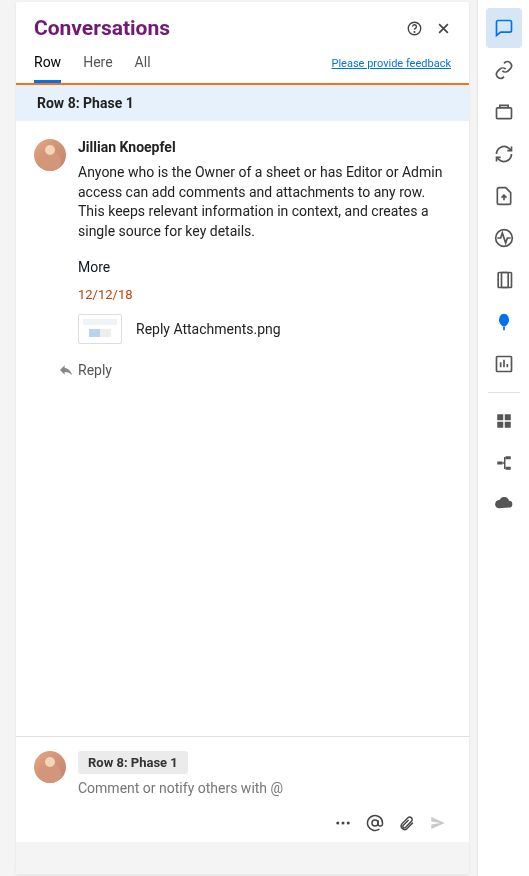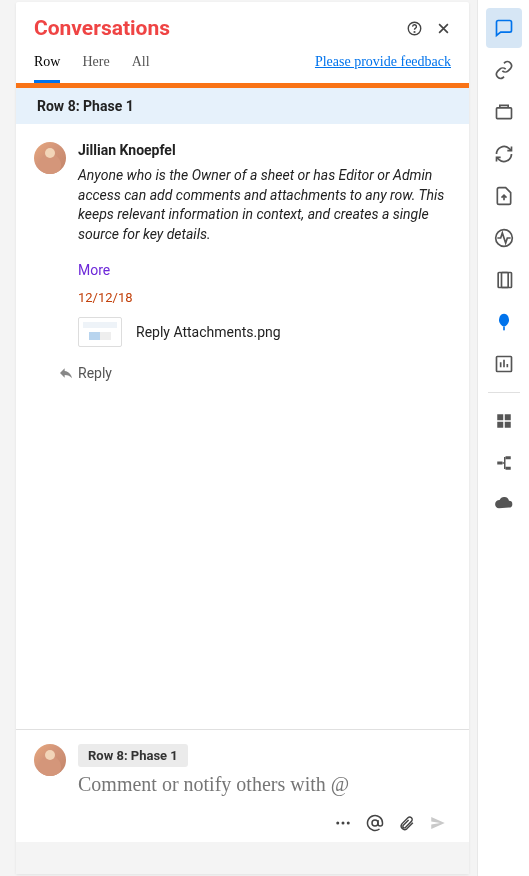--- a/index.html
+++ b/index.html
@@ -1,52 +1,52 @@
 <!DOCTYPE html>
 <html><head>
 <meta charset="utf-8">
 <style>
   * { box-sizing: border-box; margin: 0; padding: 0; }
   html, body { width: 529px; height: 876px; font-family: -apple-system, BlinkMacSystemFont, "Segoe UI", Roboto, sans-serif; background: #f4f4f4; overflow: hidden; }
   .app { display: flex; width: 100%; height: 100%; }
   .panel { flex: 1; background: #fff; margin: 2px 8px 2px 16px; border-radius: 2px; box-shadow: 0 1px 3px rgba(0,0,0,0.08); display: flex; flex-direction: column; position: relative; }
   .panel-header { display: flex; align-items: center; padding: 14px 18px 0 18px; }
-  .panel-title { font-size: 21px; font-weight: 700; color: #ef4444; flex: 1; }
+  .panel-title { font-size: 21px; font-weight: 700; color: #701a75; flex: 1; }
   .header-icons { display: flex; gap: 14px; align-items: center; }
   .icon-btn { cursor: pointer; color: #444; display: flex; align-items: center; justify-content: center; }
-  .tabs-row { display: flex; align-items: flex-start; padding: 14px 18px 0 18px; border-bottom: 5px solid #f97316; font-family: Liberation Serif, serif; }
+  .tabs-row { display: flex; align-items: center; padding: 14px 18px 0 18px; border-bottom: 2px solid #f97316; }
   .tabs { display: flex; gap: 22px; }
   .tab { font-size: 14px; color: #555; padding-bottom: 10px; cursor: pointer; border-bottom: 3px solid transparent; }
   .tab.active { color: #000; font-weight: 400; border-bottom-color: #0073ec; }
-  .feedback { margin-left: auto; font-size: 14px; color: #0073ec; text-decoration: underline; cursor: pointer; padding-bottom: 10px; }
+  .feedback { margin-left: auto; font-size: 11px; color: #0073ec; text-decoration: underline; cursor: pointer; padding-bottom: 10px; }
   .context-bar { background: #e6f1fb; padding: 10px 18px; font-size: 14px; font-weight: 700; color: #222; border-left: 3px solid transparent; }
   
   .thread { flex: 1; overflow-y: auto; padding: 18px 18px 0 18px; }
   .comment { display: flex; gap: 12px; }
   .avatar { width: 32px; height: 32px; border-radius: 50%; flex-shrink: 0; background: linear-gradient(135deg, #e8a87c 0%, #d4967a 40%, #c28468 100%); position: relative; overflow: hidden; }
   .avatar::after { content:""; position:absolute; left:50%; top:18%; transform:translateX(-50%); width:10px; height:10px; border-radius:50%; background:#f2d5b8; box-shadow: 0 12px 0 6px #d4967a; }
   .comment-body { flex: 1; font-size: 14px; color: #222; }
   .author { font-weight: 700; margin-bottom: 8px; }
-  .text p { margin-bottom: 18px; line-height: 1.4; font-style: italic; }
-  .more { color: #6d28d9; cursor: pointer; margin-top: -14px; display: inline-block; margin-bottom: 12px; }
+  .text p { margin-bottom: 18px; line-height: 1.4; }
+  .more { color: #0f172a; cursor: pointer; margin-top: -14px; display: inline-block; margin-bottom: 12px; }
   .date { color: #c2410c; font-size: 13px; margin-bottom: 12px; }
   .attachment { display: flex; align-items: center; gap: 14px; margin-bottom: 18px; }
   .attach-thumb { width: 44px; height: 30px; background: #fff; border: 1px solid #ddd; border-radius: 2px; position: relative; }
   .attach-thumb::before { content:""; position:absolute; left:4px; right:4px; top:4px; height:6px; background:#eef3f8; }
   .attach-thumb::after { content:""; position:absolute; left:10px; right:10px; bottom:6px; height:8px; background:linear-gradient(90deg,#b8d4ee 50%, #eee 50%); }
   .attach-name { font-size: 14px; color: #222; }
   .reply-row { display: flex; align-items: center; gap: 4px; color: #555; cursor: pointer; padding-left: 0; margin-left: -20px; }
   .reply-row svg { color: #888; }
   .reply-label { font-size: 14px; }
 
   .composer-wrap { border-top: 1px solid #e0e0e0; padding: 14px 18px 10px 18px; }
   .composer { display: flex; gap: 12px; }
   .composer-body { flex: 1; }
   .chip { display: inline-block; background: #ebebeb; border-radius: 3px; padding: 4px 10px; font-size: 13px; font-weight: 700; color: #333; margin-bottom: 6px; }
-  .placeholder { color: #767676; font-size: 20px; font-family: Liberation Serif, serif; }
+  .placeholder { color: #767676; font-size: 14px; }
   .composer-actions { display: flex; gap: 14px; justify-content: flex-end; align-items: center; padding-top: 18px; padding-right: 4px; color: #555; }
   .composer-actions .send { color: #c9c9c9; }
   .bottom-gap { height: 32px; background: #f4f4f4; }
 
   .rail { width: 52px; background: #fff; border-left: 1px solid #e8e8e8; display:flex; flex-direction:column; align-items:center; padding-top:8px; gap: 2px; }
   .rail-btn { width: 36px; height: 40px; display:flex; align-items:center; justify-content:center; border-radius:4px; cursor:pointer; color:#555; }
   .rail-btn.active { background:#d6e6f5; color:#0073ec; }
   .rail-btn.highlight { color:#0073ec; }
   .rail-divider { width: 32px; height:1px; background:#e0e0e0; margin:6px 0; }
 </style>

